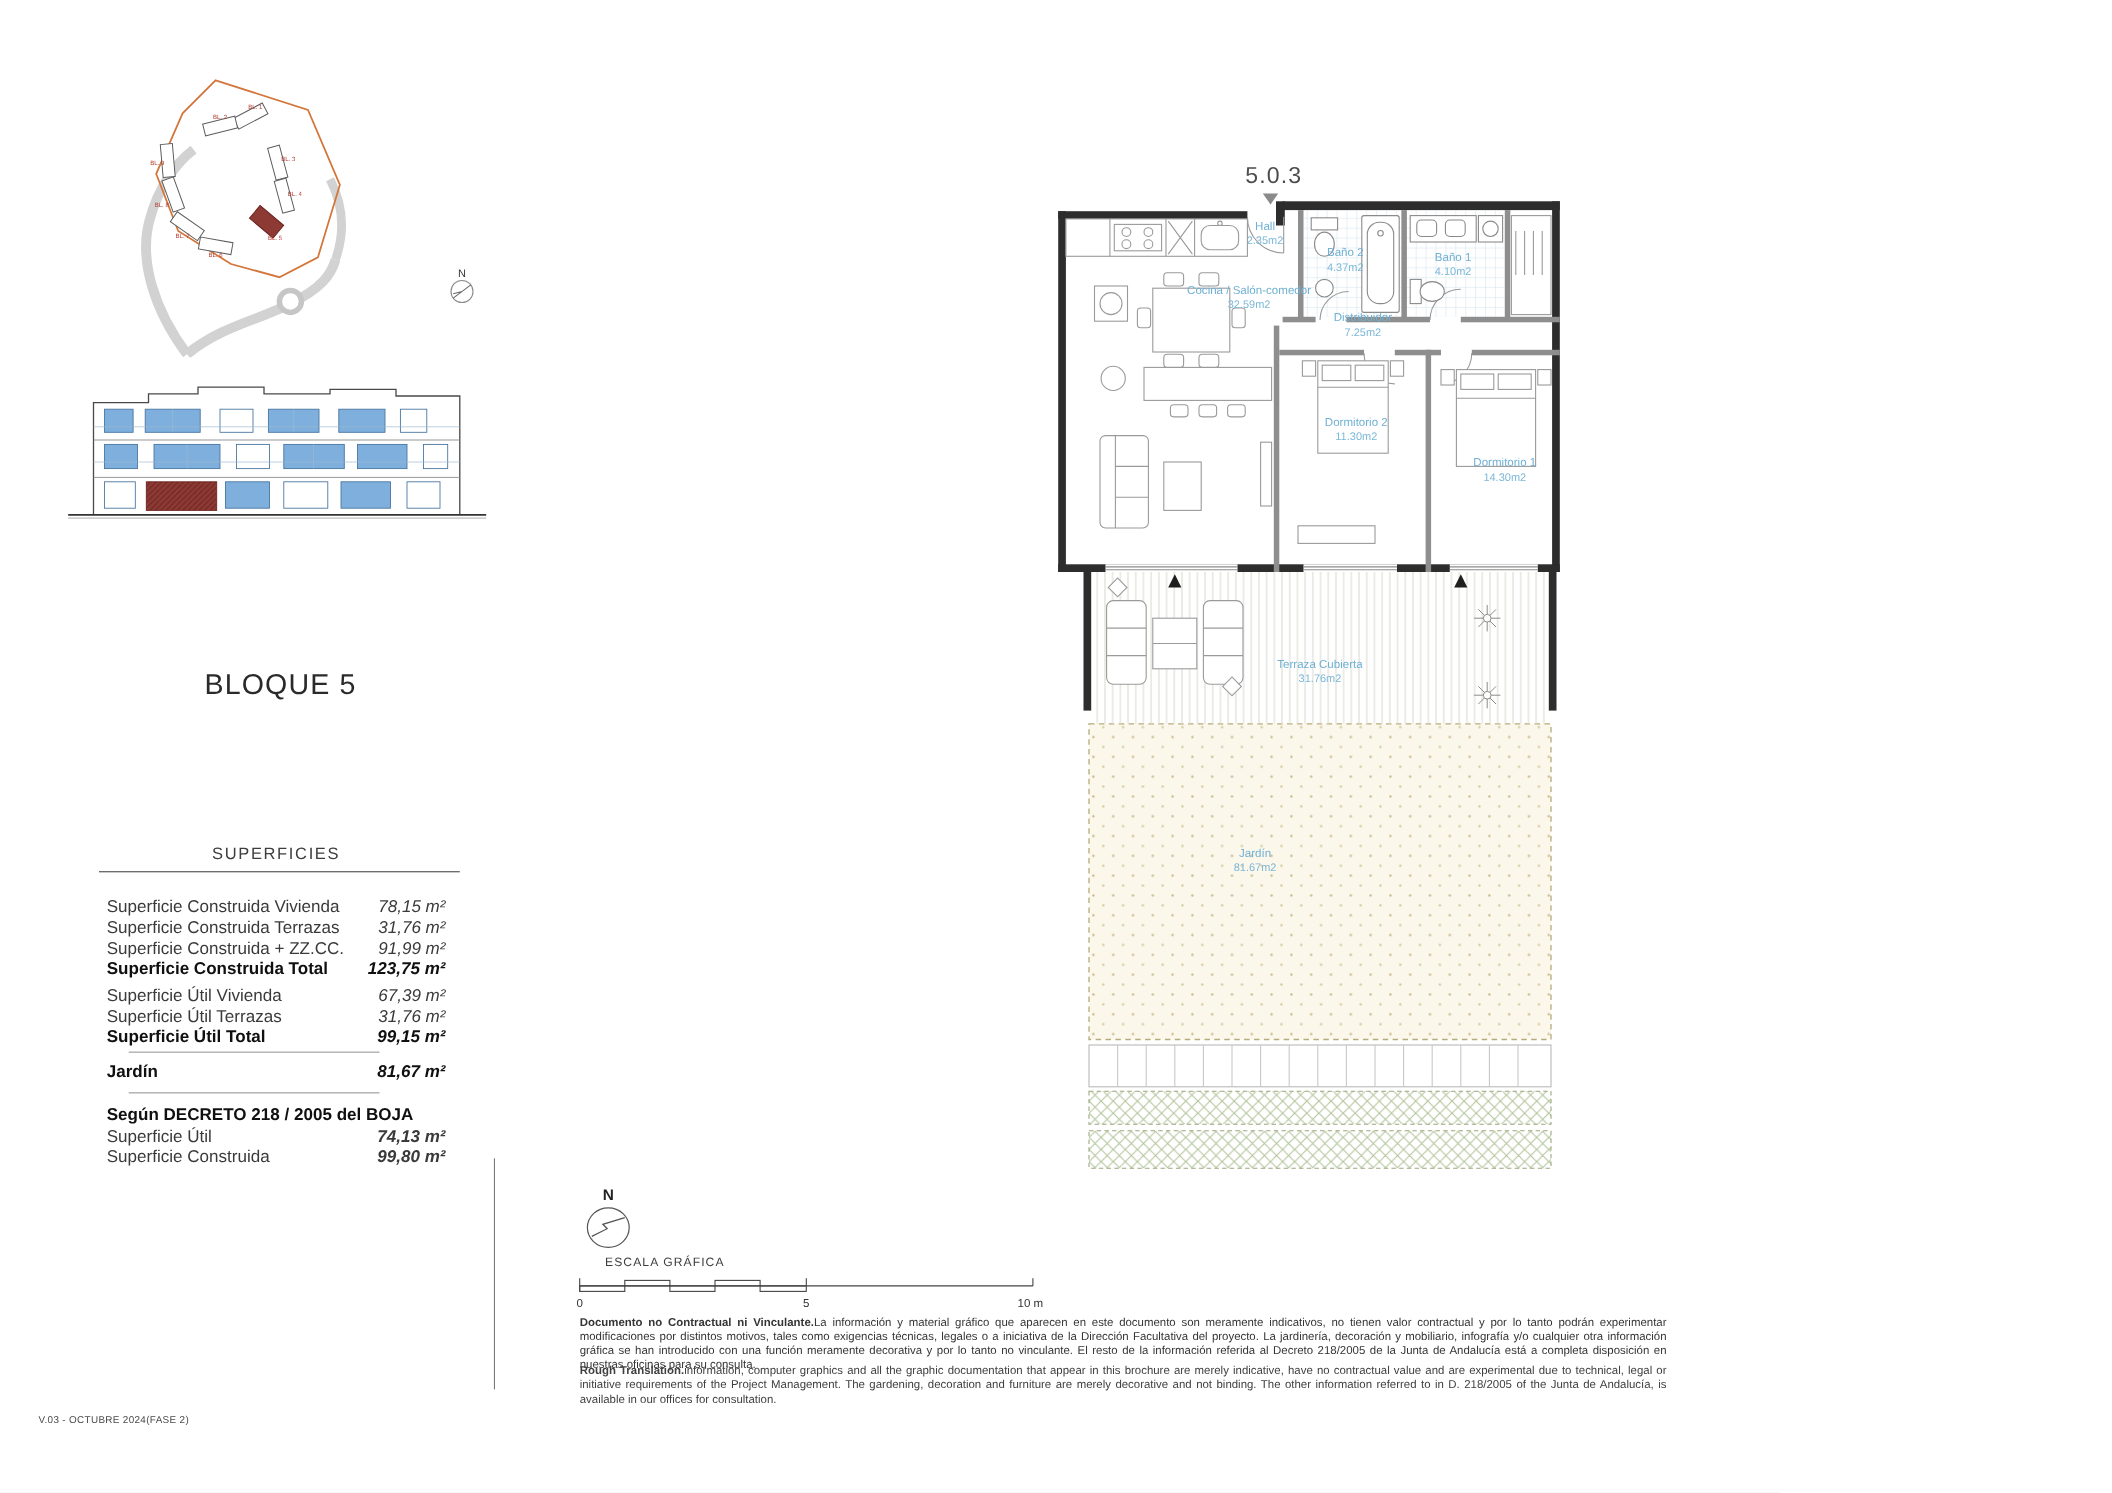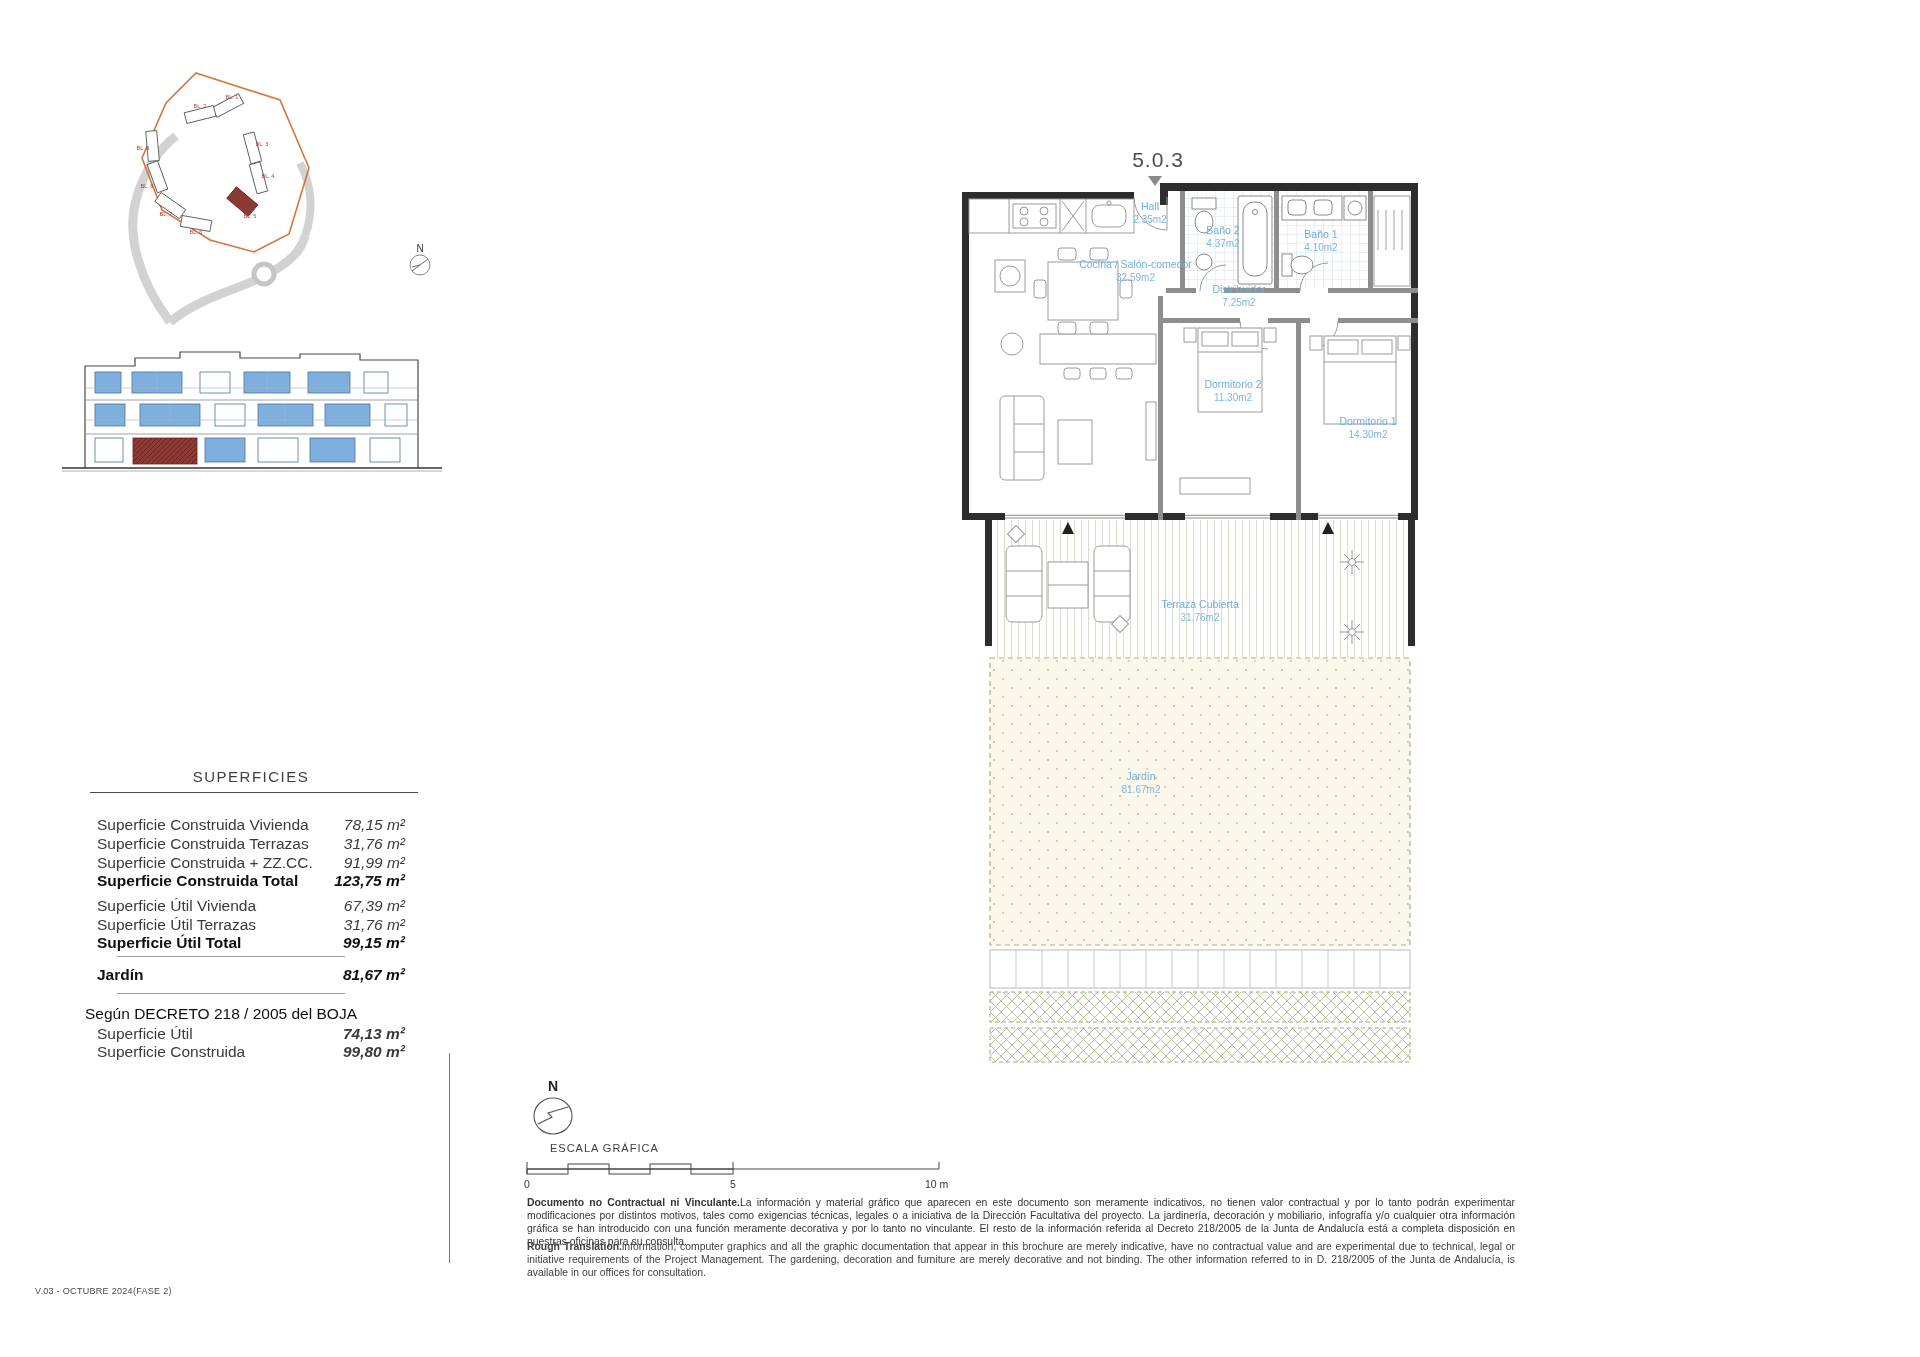--- a/index.html
+++ b/index.html
@@ -16,21 +16,21 @@
              letter-spacing:1.5px;color:#3d3d3d;}
   .surf-rule{left:90px;top:792px;width:328px;height:0;border-top:1px solid #4a4a4a;}
   .short-rule{left:117px;width:228px;height:0;border-top:1px solid #9a9a9a;}
 
   .srow{position:absolute;left:97px;width:308px;display:flex;justify-content:space-between;
         font-size:15.5px;line-height:18px;color:#3a3a3a;}
   .srow .sval{font-style:italic;}
   .srow.bold{font-weight:700;color:#101010;}
   .srow.bold .sval{font-style:italic;}
   .srow.vbold .sval{font-weight:700;}
-  .dec-head{position:absolute;left:85px;width:308px;font-size:15.5px;font-weight:400;color:#101010;}
+  .dec-head{position:absolute;left:97px;width:308px;font-size:15.5px;font-weight:700;color:#101010;}
 
   
   .roomlabel{position:absolute;text-align:center;color:#6fb0d4;font-size:10.5px;line-height:13px;}
   .roomlabel .area{font-size:10px;color:#7cb8d8;}
   .plan-num{left:1124px;top:148px;width:68px;text-align:center;font-size:21px;
             letter-spacing:1px;color:#4d4d4d;}
 
   
   .escala-label{left:536px;top:1142px;font-size:11px;letter-spacing:1px;color:#3d3d3d;margin-left:14px;}
   .disc{position:absolute;left:527px;width:988px;font-size:10.4px;line-height:13px;
@@ -127,20 +127,21 @@
       <line x1="285" y1="404" x2="285" y2="426"></line>
     </g>
 
     <rect x="133" y="438" width="64" height="26" fill="url(#redhatch)" stroke="#6b2420" stroke-width="0.8"></rect>
 
     <line x1="62" y1="468" x2="442" y2="468" stroke="#333333" stroke-width="1.5"></line>
     <line x1="62" y1="471" x2="442" y2="471" stroke="#a0a0a0" stroke-width="0.8"></line>
   </svg>
 
   <div class="abs title-block">
+    <div class="unit-sub">BLOQUE 5</div>
   </div>
 
   <div class="abs surf-head">SUPERFICIES</div>
   <div class="abs surf-rule"></div>
 
   <div class="srow" style="top:816px">
     <span>Superficie Construida Vivienda</span>
       <span class="sval">78,15 m²</span>
     </div>
   <div class="srow" style="top:835px">

